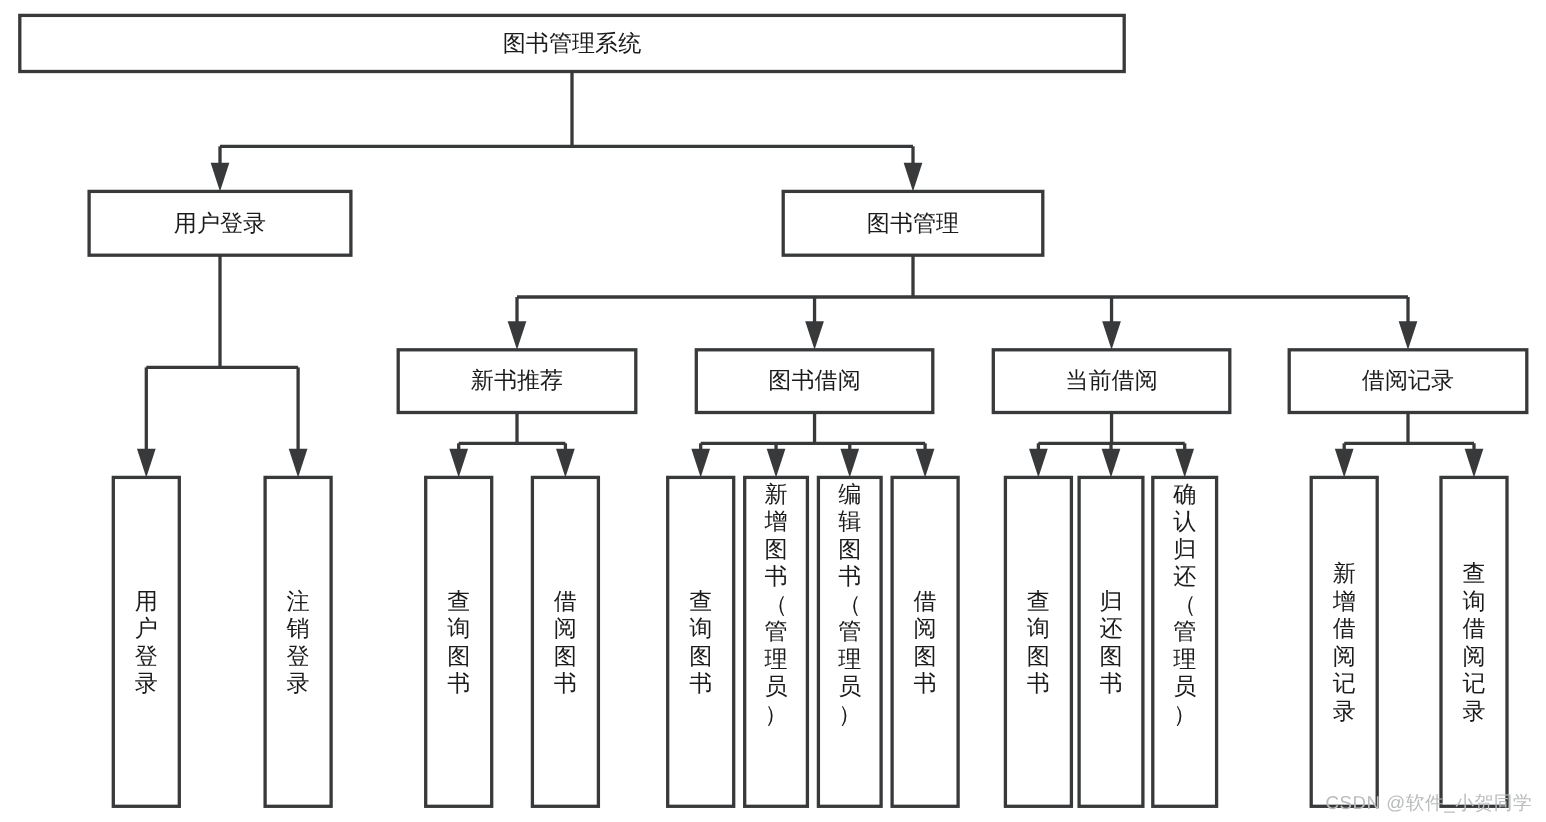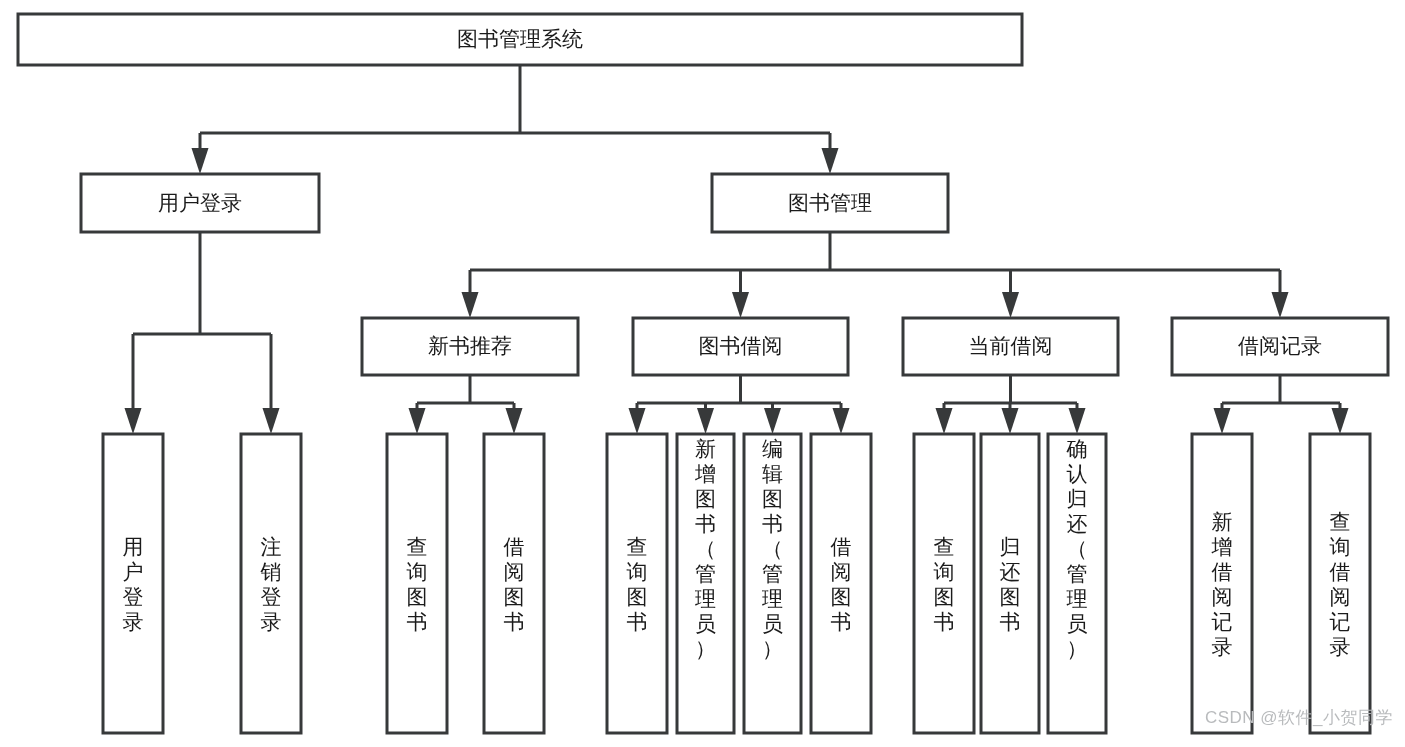--- a/index.html
+++ b/index.html
@@ -52,21 +52,21 @@
   }
   .vert-label {
     fill: #1b1b1b;
     font-family: "Liberation Sans", "DejaVu Sans", sans-serif;
     font-size: 21px;
     text-anchor: middle;
   }
   .watermark {
     position: absolute;
     right: 12px;
-    bottom: 18px;
+    bottom: 6px;
     font-family: "Liberation Sans", "DejaVu Sans", sans-serif;
     font-size: 17px;
     color: #b9bbbd;
     letter-spacing: 0.5px;
     white-space: nowrap;
     user-select: none;
   }
 </style>
 </head>
 <body>

